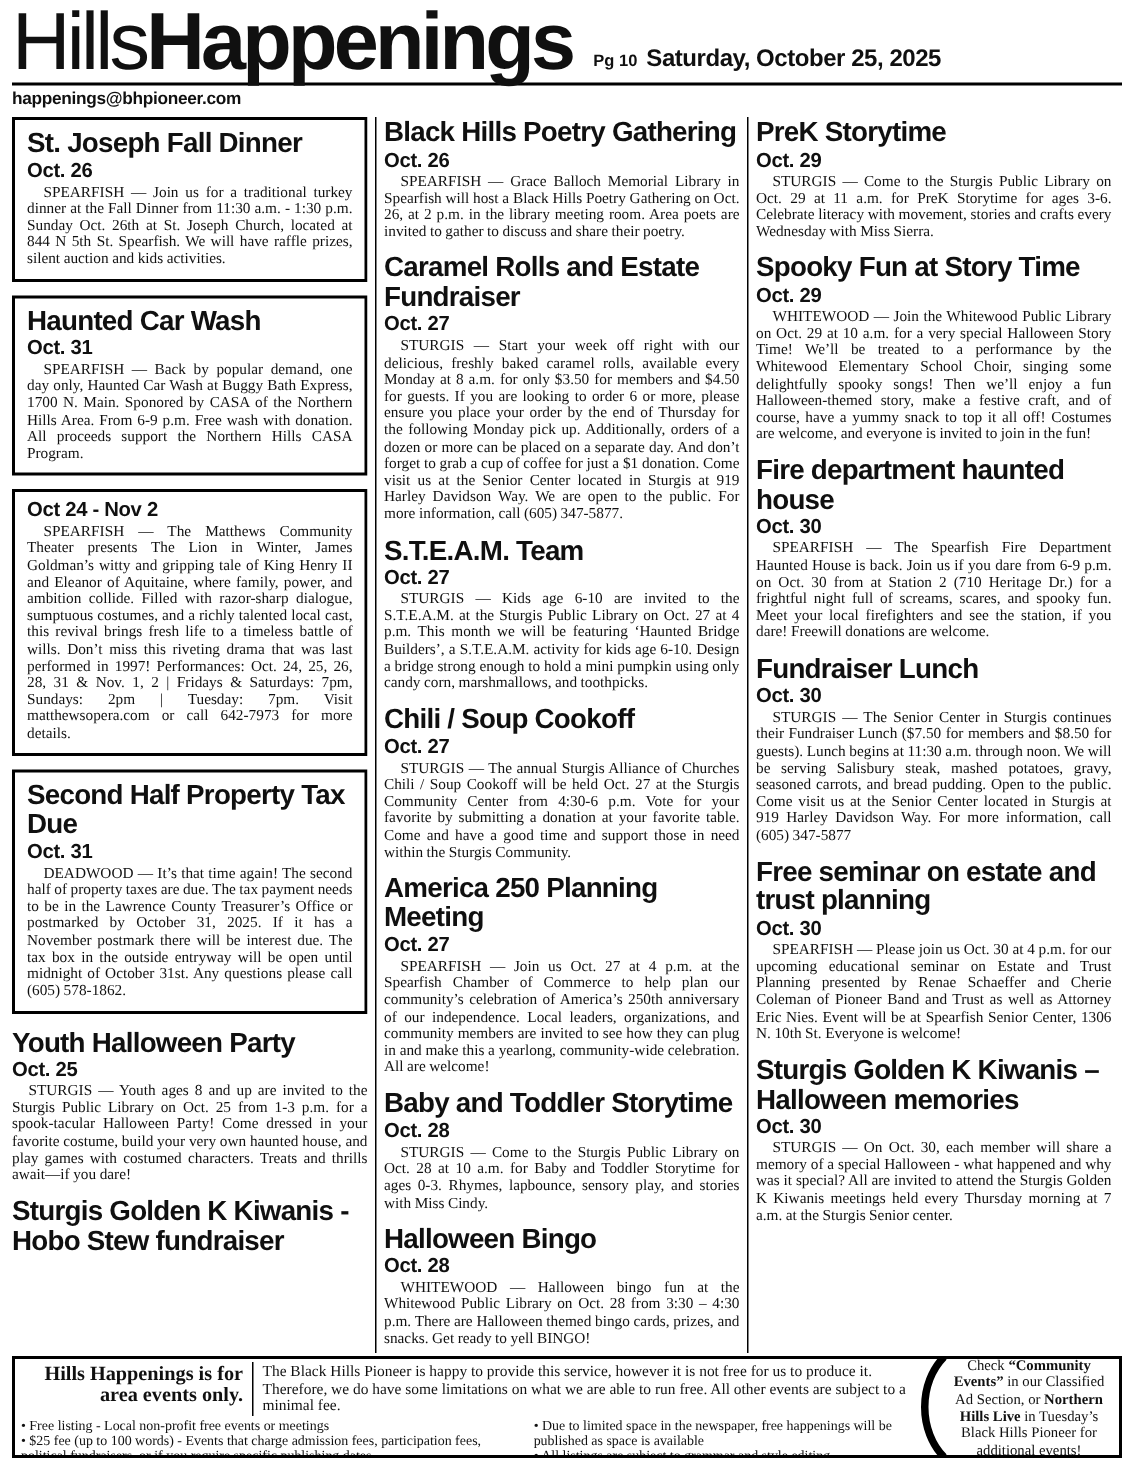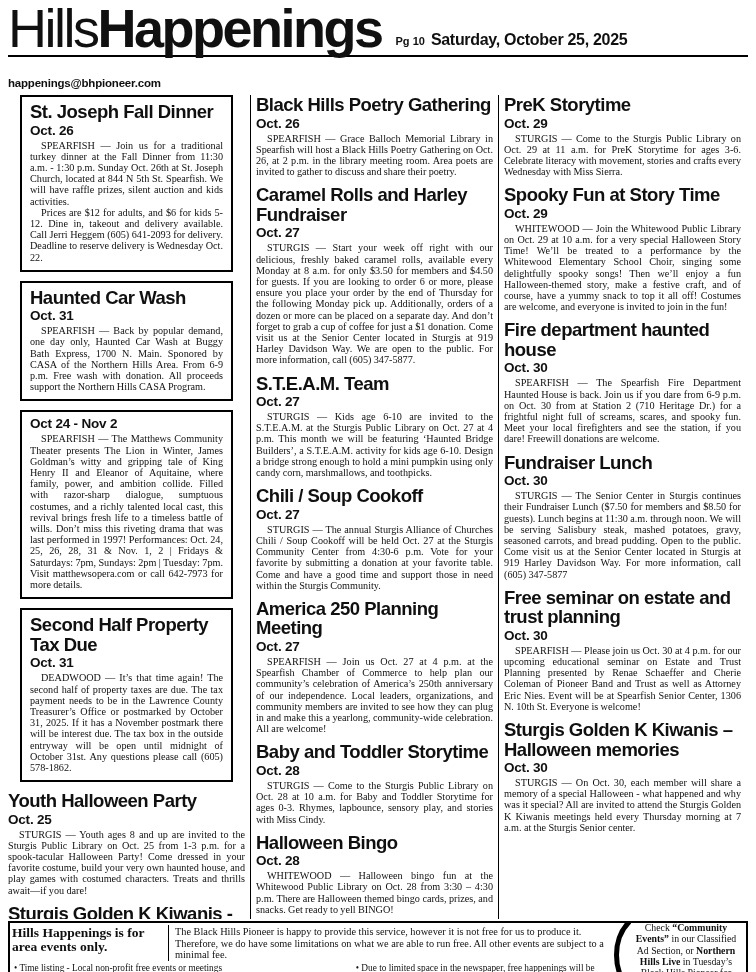--- a/index.html
+++ b/index.html
@@ -12,43 +12,43 @@
   .mast{font-family:"Liberation Sans",sans-serif;font-size:54px;line-height:52px;
         letter-spacing:-2.5px;white-space:nowrap;}
   .mast .light{font-weight:400;}
   .mast .heavy{font-weight:700;}
   .pg{font-family:"Liberation Sans",sans-serif;font-size:11px;font-weight:700;
       margin:12px 6px 7px 14px;}
   .issue-date{font-family:"Liberation Sans",sans-serif;font-size:16px;font-weight:700;
       margin:0 0 5px 0;letter-spacing:-0.3px;}
   .mast-rule{border-bottom:2px solid #000;margin-top:1px;}
   .email-line{font-family:"Liberation Sans",sans-serif;font-weight:700;font-size:11.5px;
-      padding:20px 0 2px;letter-spacing:-0.2px;}
+      padding:3px 0 2px;letter-spacing:-0.2px;}
 
   
   .main{display:flex;padding:4px 8px 0;height:824px;overflow:hidden;}
   .col{flex:0 0 237px;overflow:hidden;}
   .vrule{flex:0 0 1px;background:#000;margin:0 5px;}
 
   .event{margin:0 0 8px;}
-  .event.boxed{border:2px solid #000;padding:5px 8px 7px;margin:0 12px 9px;}
+  .event.boxed{border:2px solid #000;padding:5px 8px 7px;margin:0 0 9px;}
   .ev-title{font-family:"Liberation Sans",sans-serif;font-weight:700;font-size:18.5px;
       line-height:19.5px;letter-spacing:-0.5px;margin:0 0 2px;}
   .ev-date{font-family:"Liberation Sans",sans-serif;font-weight:700;font-size:13.5px;
       line-height:14px;margin:0 0 2px;letter-spacing:-0.2px;}
   .ev-body{margin:0;font-size:10.2px;line-height:11.2px;text-align:justify;
       text-indent:11px;word-spacing:-0.2px;}
 
   
   .footer{margin:2px 8px 0;border:2px solid #000;display:flex;height:64px;
       overflow:hidden;position:relative;}
   .f-main{flex:1 1 auto;display:flex;flex-direction:column;padding:2px 4px 2px 2px;}
   .f-top{display:flex;align-items:stretch;}
   .f-title{flex:0 0 150px;font-weight:700;font-size:13.5px;line-height:14px;
-      text-align:left;padding-top:1px;}
+      text-align:right;padding-top:1px;}
   .f-vrule{flex:0 0 1px;background:#000;margin:0 6px;}
   .f-intro{flex:1;font-size:10.3px;line-height:11.5px;padding-top:1px;}
   .f-notes{display:flex;margin-top:2px;}
   .f-notes ul{list-style:none;margin:0;padding:0 6px 0 2px;}
   .f-notes .left{flex:0 0 56%;}
   .f-notes .right{flex:1;}
   .f-notes li{font-size:9.3px;line-height:10.2px;}
   .promo{flex:0 0 112px;position:relative;padding:4px 4px 2px 18px;
       display:flex;align-items:center;}
   .promo-text{font-size:9.8px;line-height:11.3px;text-align:center;}
@@ -68,21 +68,20 @@
   <div class="mast-rule"></div>
   <div class="email-line">happenings@bhpioneer.com</div>
 </div>
 
 <div class="main">
   <div class="col" id="col-1">
       <article class="event boxed">
         <h2 class="ev-title">St. Joseph Fall Dinner</h2>
         <div class="ev-date">Oct. 26</div>
         <p class="ev-body">SPEARFISH — Join us for a traditional turkey dinner at the Fall Dinner from 11:30 a.m. - 1:30 p.m. Sunday Oct. 26th at St. Joseph Church, located at 844 N 5th St. Spearfish. We will have raffle prizes, silent auction and kids activities.</p>
-        <p class="ev-body">Prices are $12 for adults, and $6 for kids 5-12. Dine in, takeout and delivery available. Call Jerri Heggem (605) 641-2093 for delivery. Deadline to reserve delivery is Wednesday Oct. 22.</p>
       </article>
       <article class="event boxed">
         <h2 class="ev-title">Haunted Car Wash</h2>
         <div class="ev-date">Oct. 31</div>
         <p class="ev-body">SPEARFISH — Back by popular demand, one day only,  Haunted Car Wash at Buggy Bath Express, 1700 N. Main. Sponored by CASA of the Northern Hills Area. From 6-9 p.m. Free wash with donation. All proceeds support the Northern Hills CASA Program.</p>
       </article>
       <article class="event boxed">
         <div class="ev-date">Oct 24 - Nov 2</div>
         <p class="ev-body">SPEARFISH — The Matthews Community Theater presents The Lion in Winter, James Goldman’s witty and gripping tale of King Henry II and Eleanor of Aquitaine, where family, power, and ambition collide. Filled with razor-sharp dialogue, sumptuous costumes, and a richly talented local cast, this revival brings fresh life to a timeless battle of wills. Don’t miss this riveting drama that was last performed in 1997! Performances: Oct. 24, 25, 26, 28, 31 &amp; Nov. 1, 2 | Fridays &amp; Saturdays: 7pm, Sundays: 2pm | Tuesday: 7pm. Visit matthewsopera.com or call 642-7973 for more details.</p>
       </article>
@@ -101,21 +100,21 @@
       </article>
     </div>
   <div class="vrule"></div>
   <div class="col" id="col-2">
       <article class="event">
         <h2 class="ev-title">Black Hills Poetry Gathering</h2>
         <div class="ev-date">Oct. 26</div>
         <p class="ev-body">SPEARFISH — Grace Balloch Memorial Library in Spearfish will host a Black Hills Poetry Gathering on Oct. 26, at 2 p.m. in the library meeting room. Area poets are invited to gather to discuss and share their poetry.</p>
       </article>
       <article class="event">
-        <h2 class="ev-title">Caramel Rolls and Harley Fundraiser</h2>
+        <h2 class="ev-title">Caramel Rolls and Estate Fundraiser</h2>
         <div class="ev-date">Oct. 27</div>
         <p class="ev-body">STURGIS — Start your week off right with our delicious, freshly baked caramel rolls, available every Monday at 8 a.m. for only $3.50 for members and $4.50 for guests. If you are looking to order 6 or more, please ensure you place your order by the end of Thursday for the following Monday pick up. Additionally, orders of a dozen or more can be placed on a separate day. And don’t forget to grab a cup of coffee for just a $1 donation. Come visit us at the Senior Center located in Sturgis at 919 Harley Davidson Way. We are open to the public. For more information, call (605) 347-5877.</p>
       </article>
       <article class="event">
         <h2 class="ev-title">S.T.E.A.M. Team</h2>
         <div class="ev-date">Oct. 27</div>
         <p class="ev-body">STURGIS — Kids age 6-10 are invited to the S.T.E.A.M. at the Sturgis Public Library on Oct. 27 at 4 p.m. This month we will be featuring ‘Haunted Bridge Builders’, a S.T.E.A.M. activity for kids age 6-10. Design a bridge strong enough to hold a mini pumpkin using only candy corn, marshmallows, and toothpicks.</p>
       </article>
       <article class="event">
         <h2 class="ev-title">Chili / Soup Cookoff</h2>
@@ -175,21 +174,21 @@
 
 <div class="footer">
   <div class="f-main">
     <div class="f-top">
       <div class="f-title">Hills Happenings is for area events only.</div>
       <div class="f-vrule"></div>
       <div class="f-intro">The Black Hills Pioneer is happy to provide this service, however it is not free for us to produce it. Therefore, we do have some limitations on what we are able to run free. All other events are subject to a minimal fee.</div>
     </div>
     <div class="f-notes">
       <ul class="left" id="notes-left">
-          <li class="fnote">• Time listing - Local non-profit free events or meetings</li>
+          <li class="fnote">• Free listing - Local non-profit free events or meetings</li>
           <li class="fnote">• $25 fee (up to 100 words) - Events that charge admission fees, participation fees, political fundraisers, or if you require specific publishing dates</li>
         </ul>
       <ul class="right" id="notes-right">
           <li class="fnote">• Due to limited space in the newspaper, free happenings will be published as space is available</li>
           <li class="fnote">• All listings are subject to grammar and style editing</li>
         </ul>
     </div>
   </div>
   <div class="promo">
     <svg class="promo-arc" viewBox="0 0 22 70" preserveAspectRatio="none">

